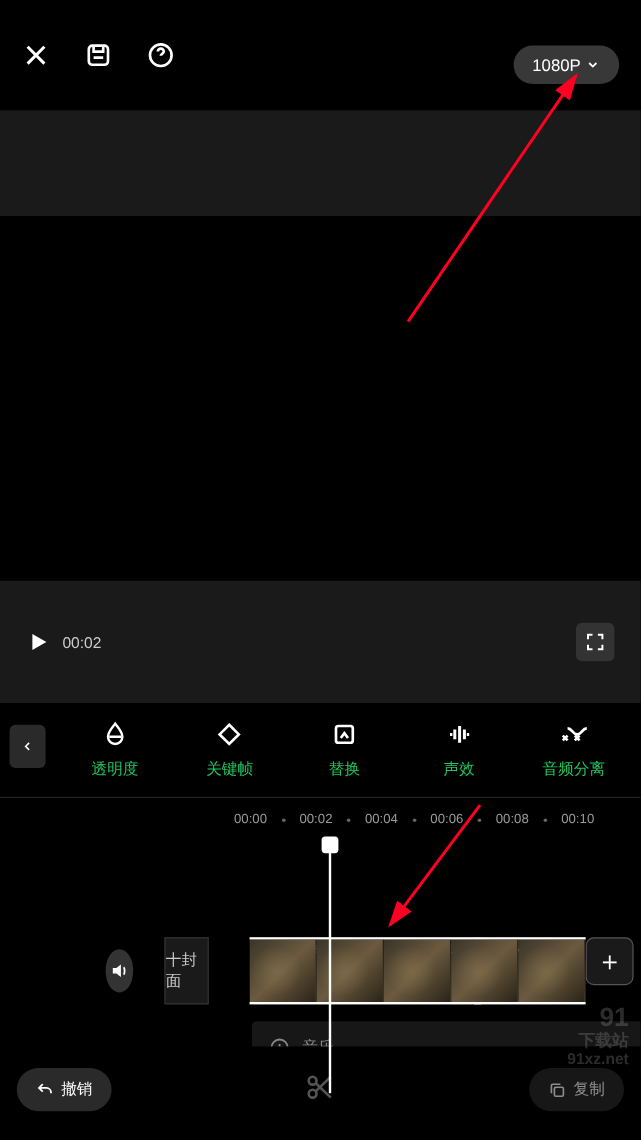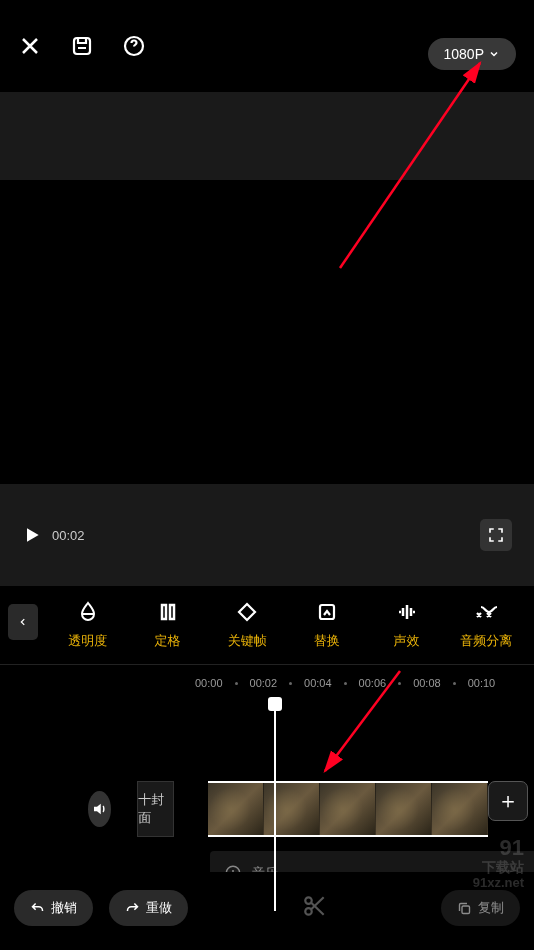--- a/index.html
+++ b/index.html
@@ -62,21 +62,21 @@
     }
     .tool-item {
       flex: 1;
       display: flex;
       flex-direction: column;
       align-items: center;
       gap: 8px;
       cursor: pointer;
     }
     .tool-icon { width: 24px; height: 24px; display:flex; align-items:center; justify-content:center; }
-    .tool-label { font-size: 13px; color: #eab308; white-space:nowrap; }
+    .tool-label { font-size: 13px; color: #22c55e; white-space:nowrap; }
     .ruler {
       display: flex;
       padding: 12px 0 12px 195px;
       gap: 12px;
       font-size: 11px;
       color: #999;
       align-items: center;
     }
     .ruler-dot { width:3px; height:3px; background:#666; border-radius:50%; }
     .timeline-area {
@@ -179,29 +179,20 @@
     <div class="tool-icon">
       <svg width="24" height="24" viewBox="0 0 24 24" fill="none" stroke="#fff" stroke-width="2">
           <path d="M12 3c3 4 6 7 6 11a6 6 0 11-12 0c0-4 3-7 6-11z"></path>
           <path d="M7 14h10"></path>
         </svg>
     </div>
     <span class="tool-label">透明度</span>
   </div>
   <div class="tool-item">
     <div class="tool-icon">
-      <svg width="24" height="24" viewBox="0 0 24 24" fill="none" stroke="#fff" stroke-width="2.5">
-          <rect x="6" y="5" width="4" height="14"></rect>
-          <rect x="14" y="5" width="4" height="14"></rect>
-        </svg>
-    </div>
-    <span class="tool-label">定格</span>
-  </div>
-  <div class="tool-item">
-    <div class="tool-icon">
       <svg width="24" height="24" viewBox="0 0 24 24" fill="none" stroke="#fff" stroke-width="2.2">
           <path d="M12 4l8 8-8 8-8-8z"></path>
         </svg>
     </div>
     <span class="tool-label">关键帧</span>
   </div>
   <div class="tool-item">
     <div class="tool-icon">
       <svg width="24" height="24" viewBox="0 0 24 24" fill="none" stroke="#fff" stroke-width="2.2">
           <rect x="5" y="5" width="14" height="14" rx="2"></rect>
@@ -284,26 +275,20 @@
     </div>
   </div>
 </div>
 
 <div class="bottom-bar">
   <div class="pill-btn">
     <svg width="15" height="15" viewBox="0 0 24 24" fill="none" stroke="#fff" stroke-width="2.4">
         <path d="M9 14L4 9l5-5M4 9h10a6 6 0 016 6v1"></path>
       </svg>
     <span>撤销</span>
-  </div>
-  <div class="pill-btn">
-    <svg width="15" height="15" viewBox="0 0 24 24" fill="none" stroke="#fff" stroke-width="2.4">
-        <path d="M15 14l5-5-5-5M20 9H10a6 6 0 00-6 6v1"></path>
-      </svg>
-    <span>重做</span>
   </div>
   <div class="scissors">
     <svg width="26" height="26" viewBox="0 0 24 24" fill="none" stroke="#999" stroke-width="2">
         <circle cx="6" cy="7" r="3"></circle>
         <circle cx="6" cy="17" r="3"></circle>
         <path d="M8.5 9L20 20M8.5 15L20 4"></path>
       </svg>
   </div>
   <div class="pill-btn disabled">
     <svg width="15" height="15" viewBox="0 0 24 24" fill="none" stroke="#fff" stroke-width="2.2">

